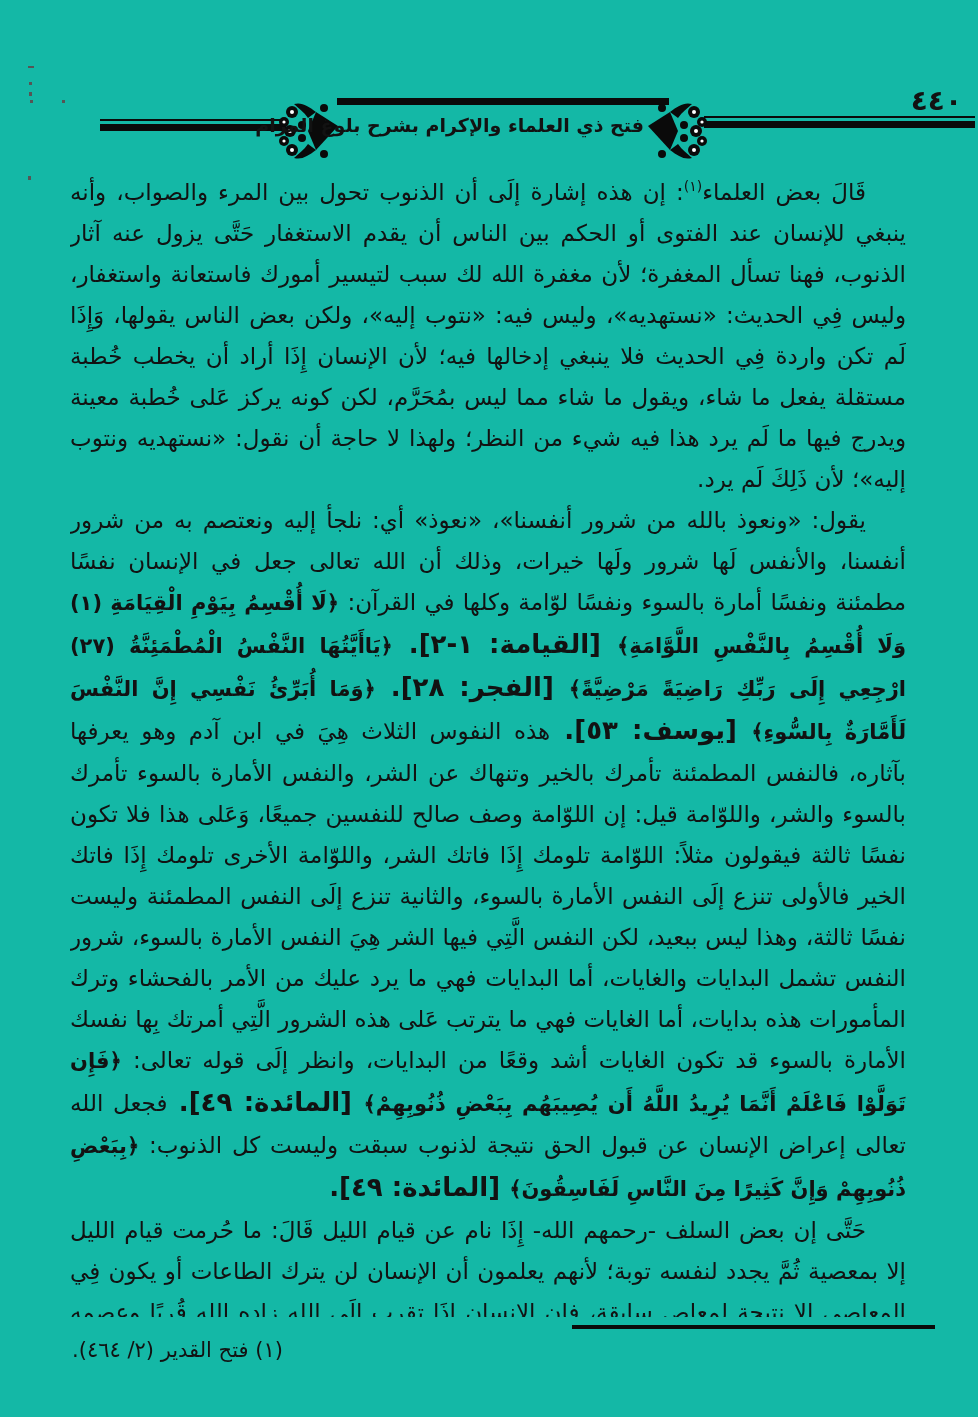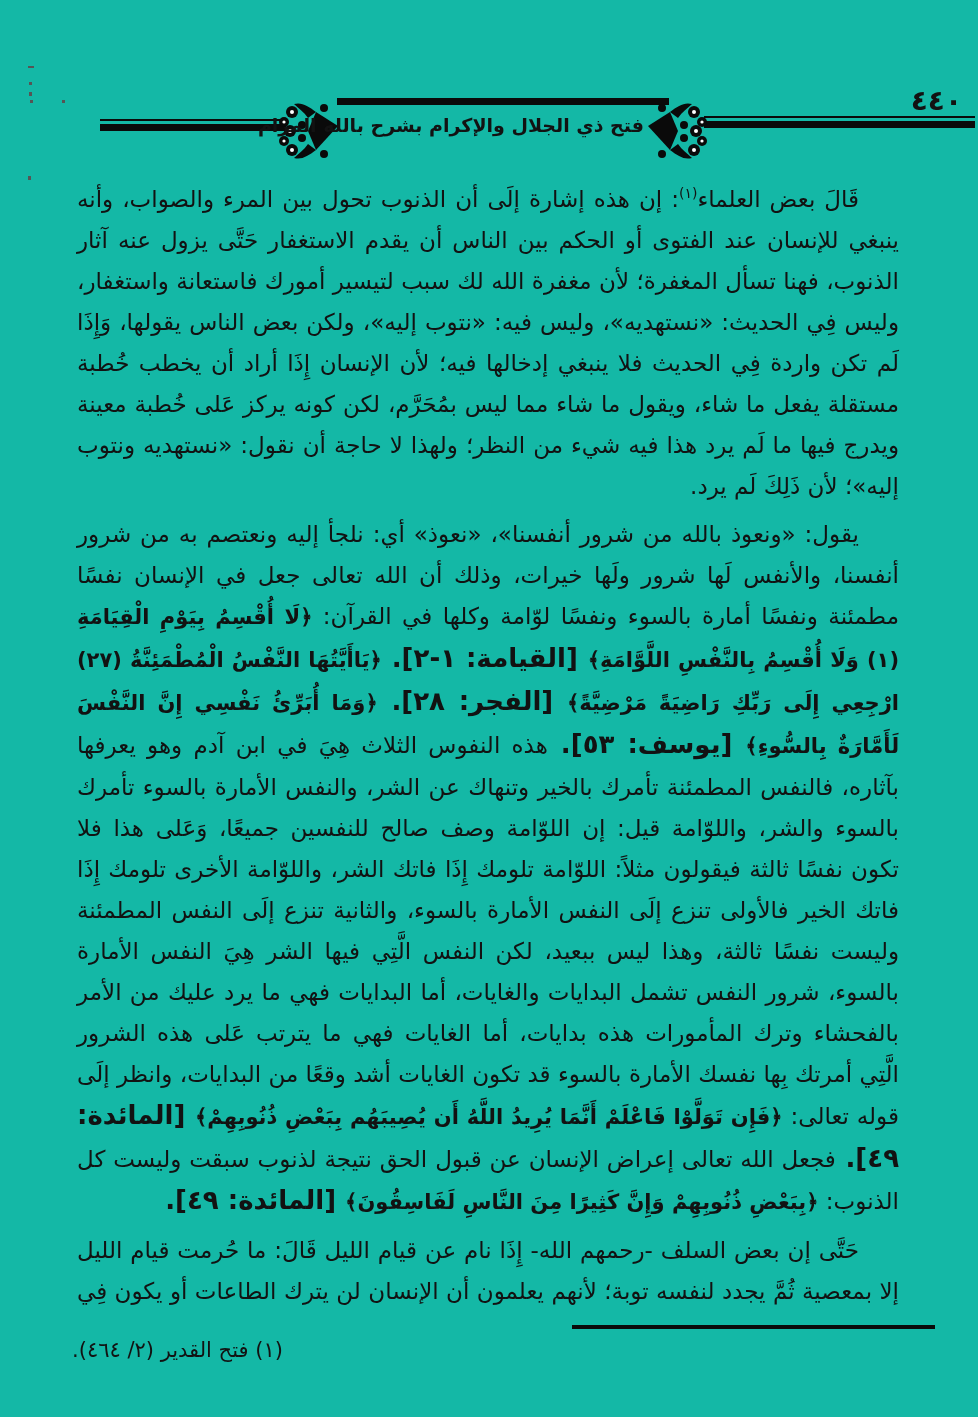--- a/index.html
+++ b/index.html
@@ -85,21 +85,21 @@
     top: 166px;
     right: 72px;
     left: 70px;
     bottom: 100px;
     font-size: 23px;
     line-height: 41px;
     text-align: justify;
     direction: rtl;
     overflow: hidden;
   }
-  .para { margin: 7px; }
+  .para { margin: 0; }
   .para.indent { text-indent: 40px; }
   .seg-quran {
     font-weight: bold;
     font-size: 21px;
     letter-spacing: 0.5px;
   }
   .seg-ref {
     font-size: 26px;
     font-weight: bold;
   }
@@ -191,21 +191,21 @@
       <g fill="#ffffff">
         <circle cx="14" cy="14" r="2"></circle>
         <circle cx="12" cy="33" r="2"></circle>
         <circle cx="14" cy="52" r="2"></circle>
         <circle cx="6" cy="24" r="1.6"></circle>
         <circle cx="6" cy="43" r="1.6"></circle>
       </g>
     </svg>
   </div>
 
-  <div class="hdr-title">فتح ذي الجلال والإكرام بشرح بالله المرام</div>
+  <div class="hdr-title">فتح ذي العلماء والإكرام بشرح بلوغ المرام</div>
 
   <div>
     <div class="artifact a1"></div>
     <div class="artifact a2"></div>
     <div class="artifact a3"></div>
     <div class="artifact a4"></div>
     <div class="artifact a5"></div>
     <div class="artifact a6"></div>
   </div>
 

